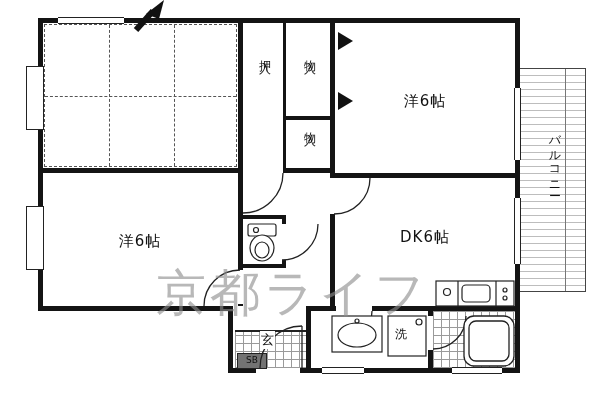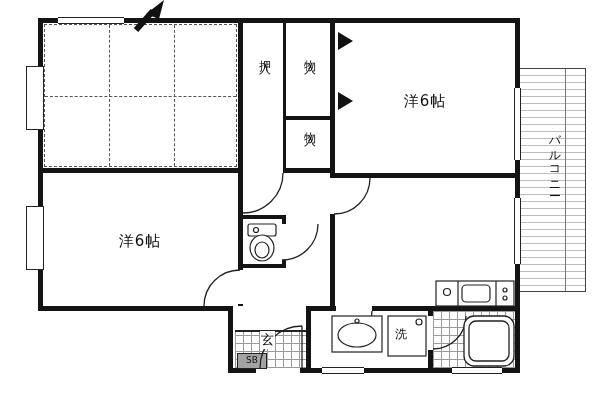--- a/index.html
+++ b/index.html
@@ -31,21 +31,21 @@
 
   .roomlbl { position:absolute; font-size:15px; color:#111; text-align:center;
              z-index:10; letter-spacing:1px; }
   .walbl   { position:absolute; left:96px; top:82px; width:90px; height:28px; background:#fff;
              border:2px solid #111; z-index:10; font-size:15px; text-align:center;
              line-height:25px; letter-spacing:1px; color:#111; }
   .vlbl    { position:absolute; writing-mode:vertical-rl; text-orientation:upright;
              font-size:12px; color:#111; letter-spacing:2px; z-index:10; }
   .genlbl  { position:absolute; left:260px; top:331px; font-size:13px; color:#111;
              z-index:10; background:#fff; padding:0 1px; }
-  .sbbox   { position:absolute; left:237px; top:353px; width:30px; height:16px; background:#a3a3a3;
+  .sbbox   { position:absolute; left:237px; top:353px; width:30px; height:16px; background:#737373;
              border:1.2px solid #222; z-index:5; font-size:9px; line-height:13px;
              text-align:center; color:#111; }
   .washlbl { position:absolute; left:395px; top:326px; font-size:12px; color:#111; z-index:10; }
 
   .watermark { position:absolute; left:156px; top:260px; font-size:50px; color:#8e8e8e;
                opacity:.62; letter-spacing:4px; z-index:30; white-space:nowrap; font-weight:500; }
 
   .sym { position:absolute; left:0; top:0; z-index:6; pointer-events:none; }
 </style>
 </head>
@@ -148,23 +148,25 @@
       <polygon points="338,92 353,101 338,110"></polygon>
     </g>
     <g>
       <path d="M136 30 L153 11" stroke="#111" stroke-width="6"></path>
       <polygon points="146,14 164,0 159,19" fill="#111"></polygon>
     </g>
   </svg>
 
   <div class="roomlbl" style="left:380px;top:92px;width:90px;">洋6帖</div>
   <div class="roomlbl" style="left:95px;top:232px;width:90px;">洋6帖</div>
+  <div class="roomlbl" style="left:380px;top:228px;width:90px;">DK6帖</div>
 
   <div class="vlbl" style="left:256px;top:50px;">押入</div>
   <div class="vlbl" style="left:301px;top:50px;">物入</div>
   <div class="vlbl" style="left:301px;top:122px;">物入</div>
 
   <div class="genlbl">玄</div>
   <div class="sbbox">SB</div>
   <div class="washlbl">洗</div>
 
+  <div class="watermark">京都ライフ</div>
 
 </div>
 
 </body></html>

